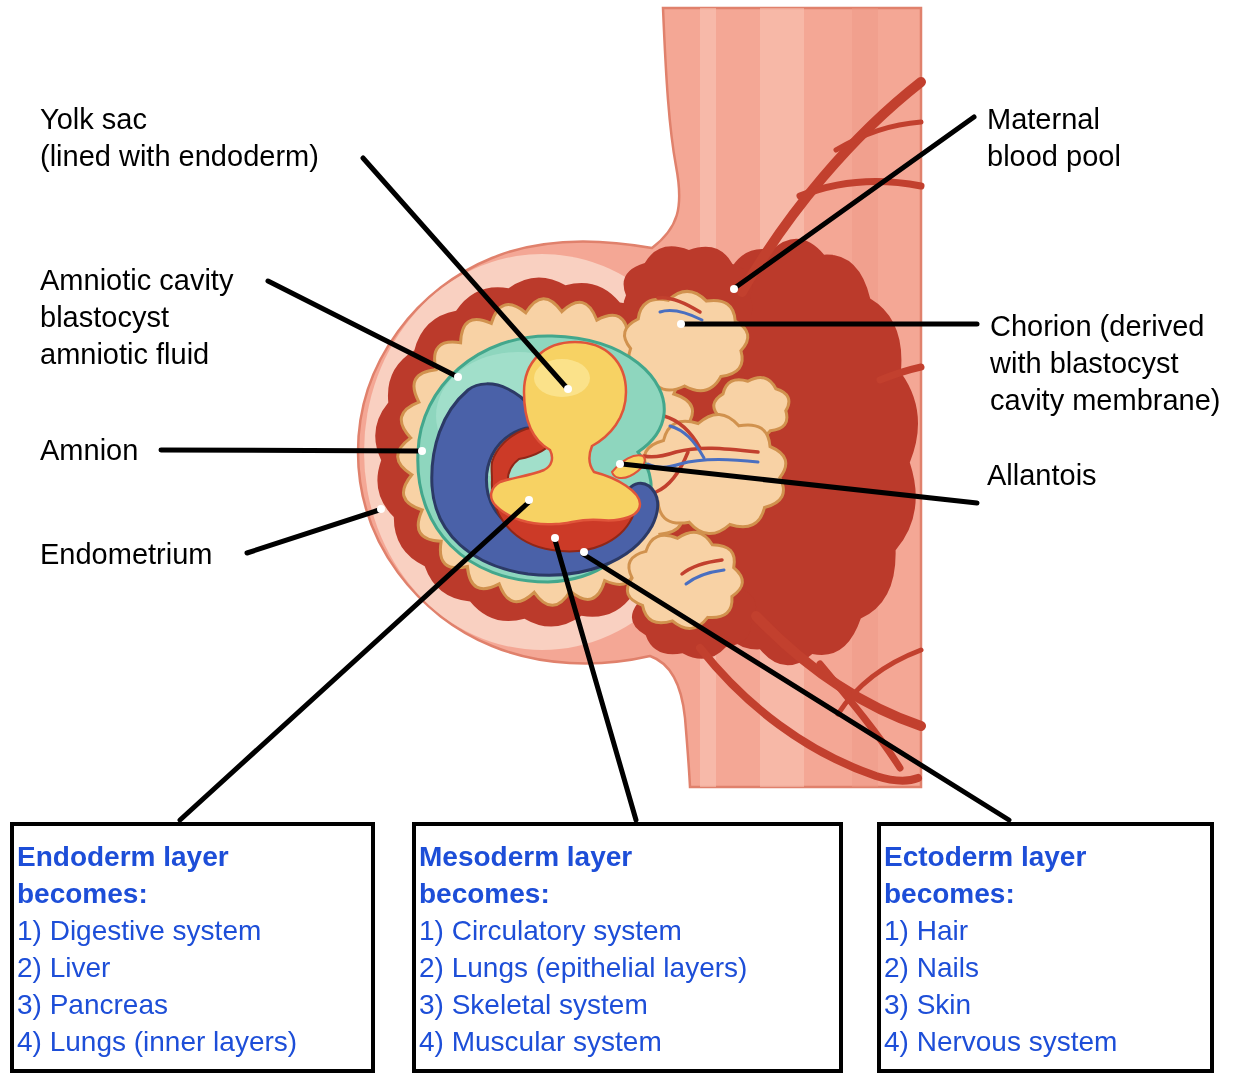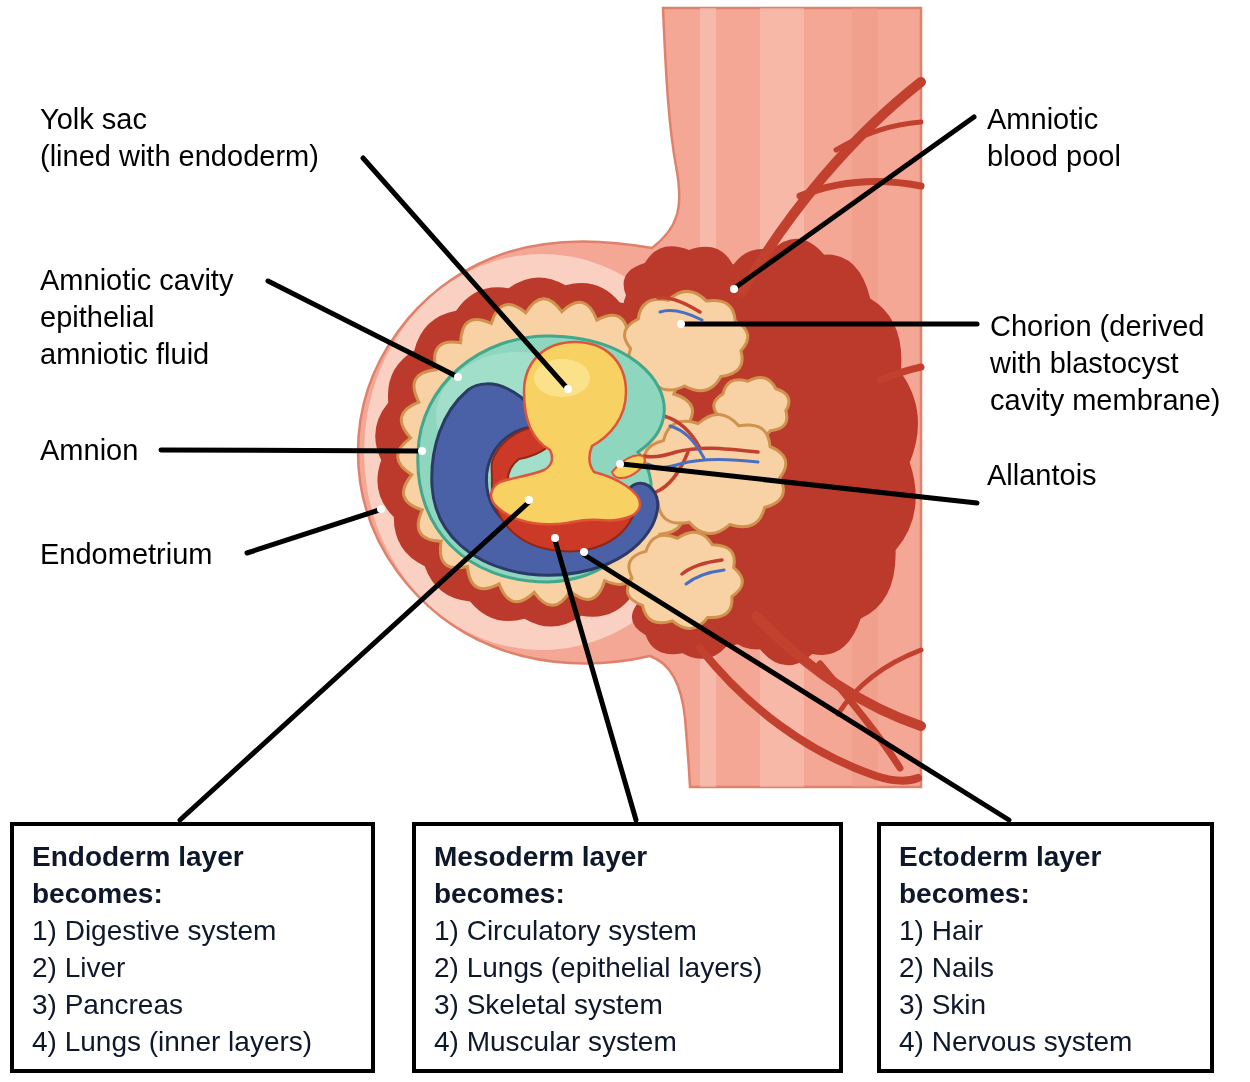--- a/index.html
+++ b/index.html
@@ -1,22 +1,22 @@
 <!DOCTYPE html>
 <html style="--uterine-wall: #f4a795; --wall-highlight: #f9c9ba; --wall-shade: #ee9a84; --wall-outline: #e0816c; --endometrium-light: #f9d0c1; --blood-red: #bb3a2b; --vessel-red: #c2402e; --villi-peach: #f8d2a5; --villi-outline: #d1924e; --amniotic-teal: #8ed6be; --amniotic-teal-light: #ace4d1; --teal-outline: #43a78c; --ectoderm-blue: #4a61a8; --blue-outline: #2c3a66; --mesoderm-red: #cc3a27; --mesoderm-outline: #8f2718; --yolk-yellow: #f7d263; --yolk-highlight: #fbe694; --yolk-outline: #e0553a; --vein-blue: #4a6fc0; --leader-line: #000000;"><head>
 <meta charset="utf-8">
 <style>
   html,body{margin:0;padding:0;background:#fff;}
   .stage{position:relative;width:1250px;height:1082px;background:#fff;
          font-family:"Liberation Sans",sans-serif;overflow:hidden;}
   .stage svg{position:absolute;left:0;top:0;}
   .label{position:absolute;font-size:29px;line-height:37px;color:#000;white-space:nowrap;}
   .info-box{position:absolute;top:822px;height:251px;box-sizing:border-box;
-            border:4px solid #000;background:#fff;padding:12px 18px;
-            font-size:28px;line-height:37px;color:#0f172a;}
+            border:4px solid #000;background:#fff;padding:12px 3px;
+            font-size:28px;line-height:37px;color:#1d4ed8;}
   .info-box .title{font-weight:bold;}
 </style>
 </head>
 <body>
 
 <div class="stage">
 
   <svg width="1250" height="1082" viewBox="0 0 1250 1082">
     <defs>
       <clipPath id="wallClip">
@@ -164,31 +164,31 @@
         <circle cx="584" cy="552" r="4"></circle>
     </g>
   </svg>
 
   <div class="label" style="left:40px;top:101px">
     <div>Yolk sac</div>
     <div>(lined with endoderm)</div>
   </div>
   <div class="label" style="left:40px;top:262px">
     <div>Amniotic cavity</div>
-    <div>epithelial</div>
+    <div>blastocyst</div>
     <div>amniotic fluid</div>
   </div>
   <div class="label" style="left:40px;top:432px">
     <div>Amnion</div>
   </div>
   <div class="label" style="left:40px;top:536px">
     <div>Endometrium</div>
   </div>
   <div class="label" style="left:987px;top:101px">
-    <div>Amniotic</div>
+    <div>Maternal</div>
     <div>blood pool</div>
   </div>
   <div class="label" style="left:990px;top:308px">
     <div>Chorion (derived</div>
     <div>with blastocyst</div>
     <div>cavity membrane)</div>
   </div>
   <div class="label" style="left:987px;top:457px">
     <div>Allantois</div>
   </div>

